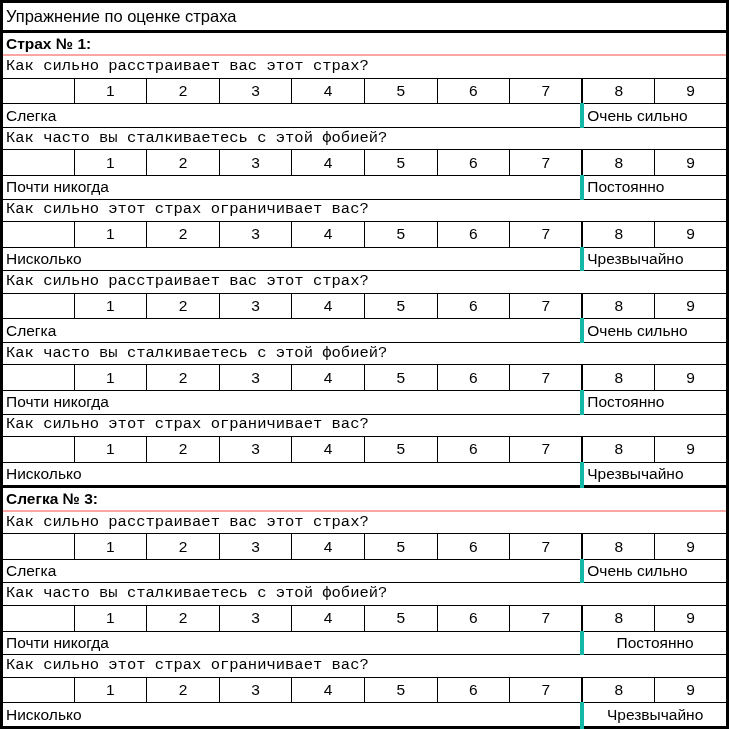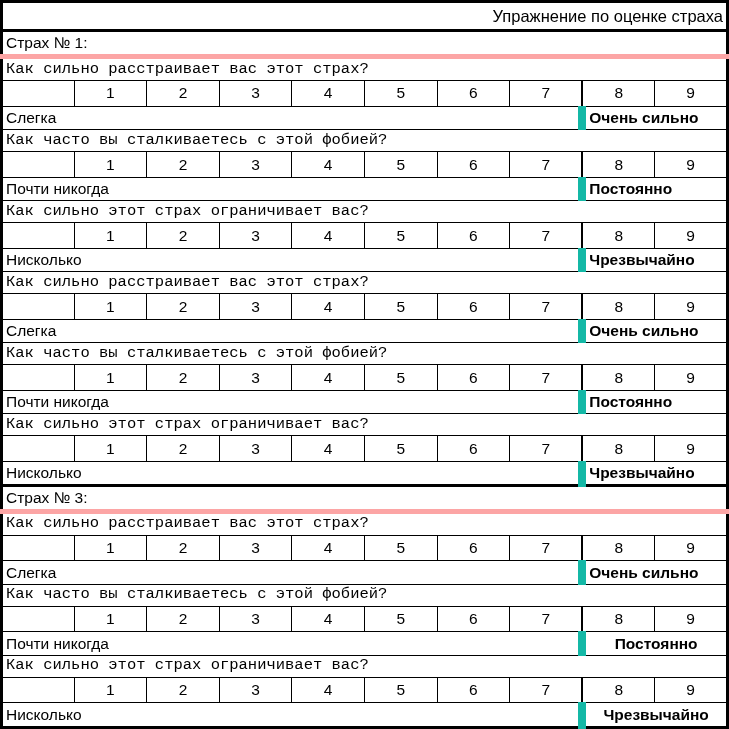--- a/index.html
+++ b/index.html
@@ -21,38 +21,38 @@
     border: 1px solid #000;
     padding: 0 3px;
     font-size: 15.5px;
     line-height: 1.15;
     overflow: hidden;
     white-space: nowrap;
     vertical-align: middle;
   }
   tr.title-row td {
     border-bottom: 3px solid #000;
-    text-align: right;
+    text-align: left;
     font-size: 16.5px;
     height: 26px;
   }
   tr.hdr-row td {
     border-top: 3px solid #000;
-    border-bottom: 5px solid #fca5a5;
-    font-weight: normal;
+    border-bottom: 2px solid #fca5a5;
+    font-weight: bold;
     height: 21px;
   }
   tr.q-row td { height: 21px; font-family: Liberation Mono, monospace; }
   tr.nums-row td {
     text-align: center;
     height: 24px;
   }
   tr.lbl-row td { height: 22px; }
   td.c8 { border-left: 2px solid #000; }
-  td.rlbl { border-left: 8px solid #14b8a6; font-weight: bold; }
+  td.rlbl { border-left: 4px solid #14b8a6; }
   td.ctr { text-align: center; }
 </style>
 </head>
 <body>
 
 <table class="form">
   <colgroup>
     <col style="width:10%">
       <col style="width:10%">
       <col style="width:10%">
@@ -183,21 +183,21 @@
         <td>7</td>
         <td class="c8">8</td>
         <td>9</td>
   </tr>
   <tr class="lbl-row">
     <td colspan="8">Нисколько</td>
     <td colspan="2" class="rlbl">Чрезвычайно</td>
   </tr>
 
   <tr class="hdr-row">
-    <td colspan="10">Страх № 3:</td>
+    <td colspan="10">Слегка № 3:</td>
   </tr>
   <tr class="q-row">
     <td colspan="10">Как сильно расстраивает вас этот страх?</td>
   </tr>
   <tr class="nums-row">
     <td class="blank"></td>
         <td>1</td>
         <td>2</td>
         <td>3</td>
         <td>4</td>

